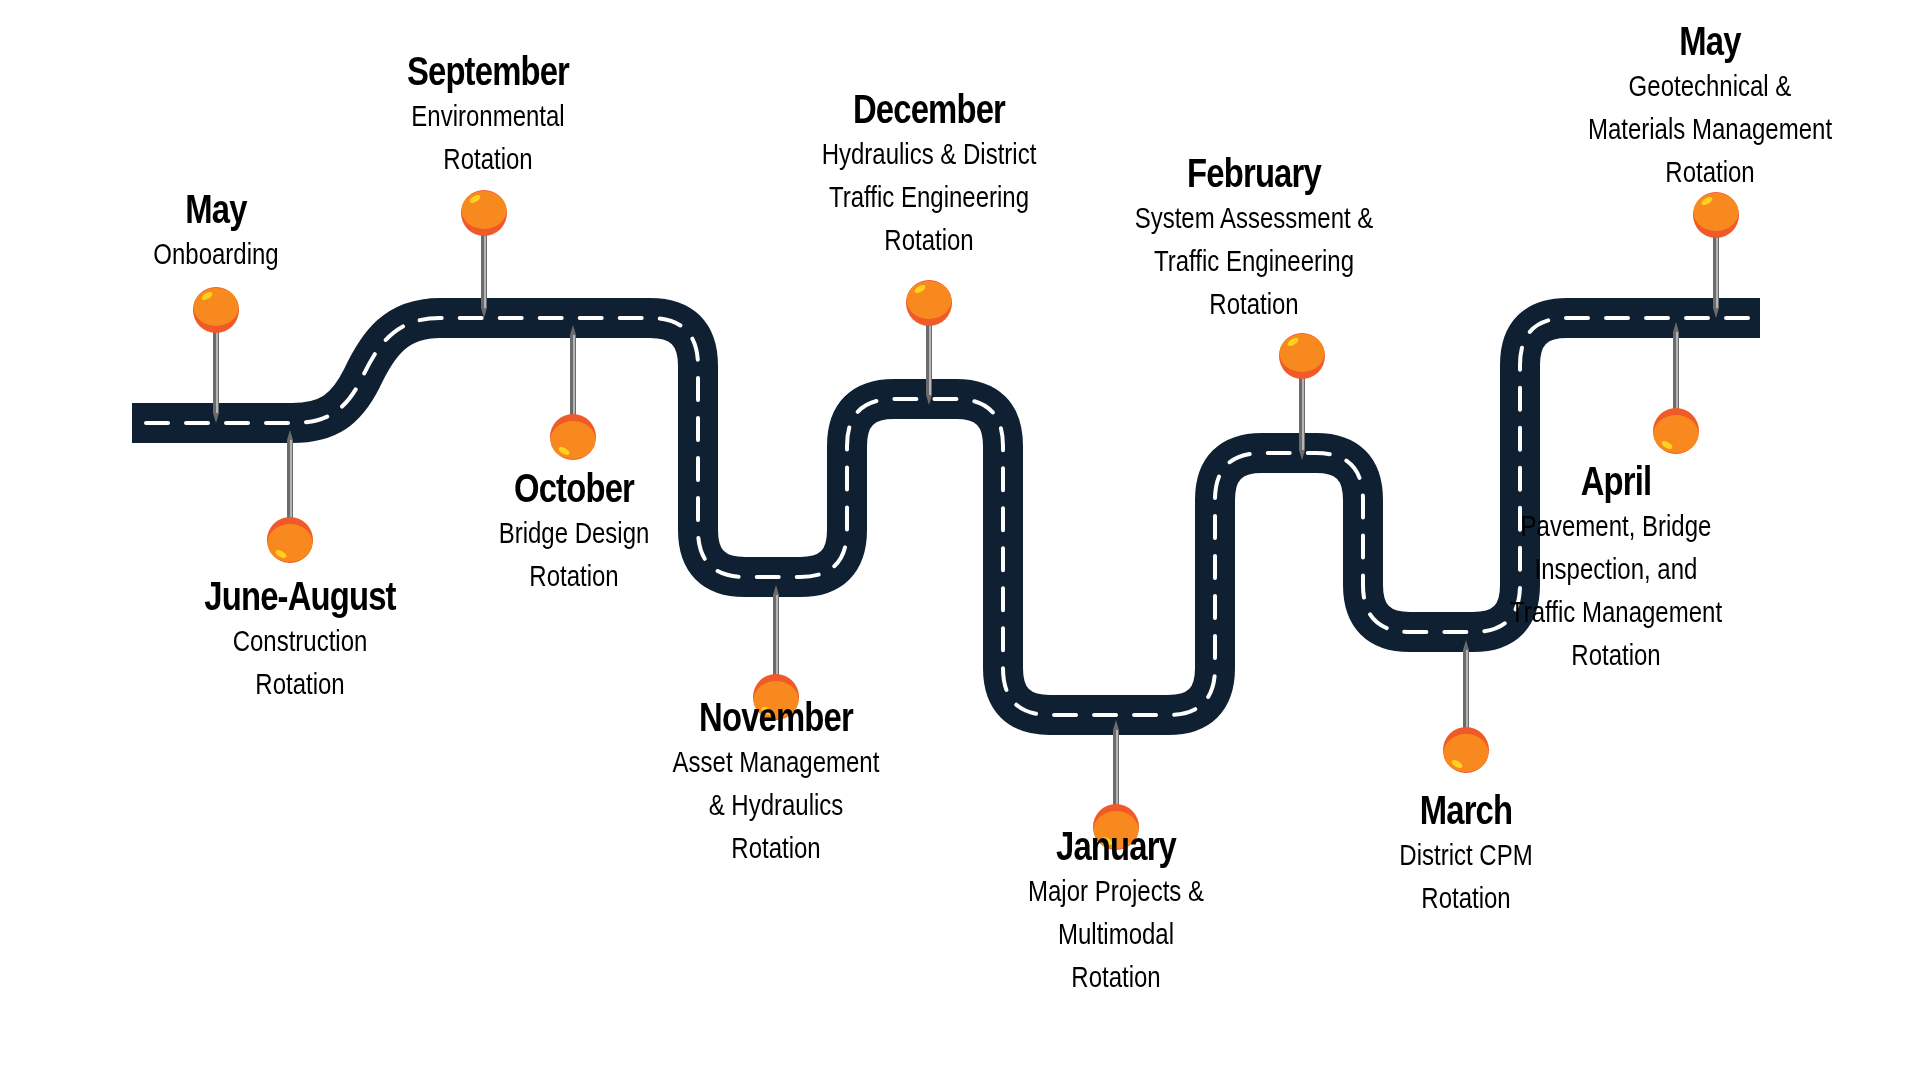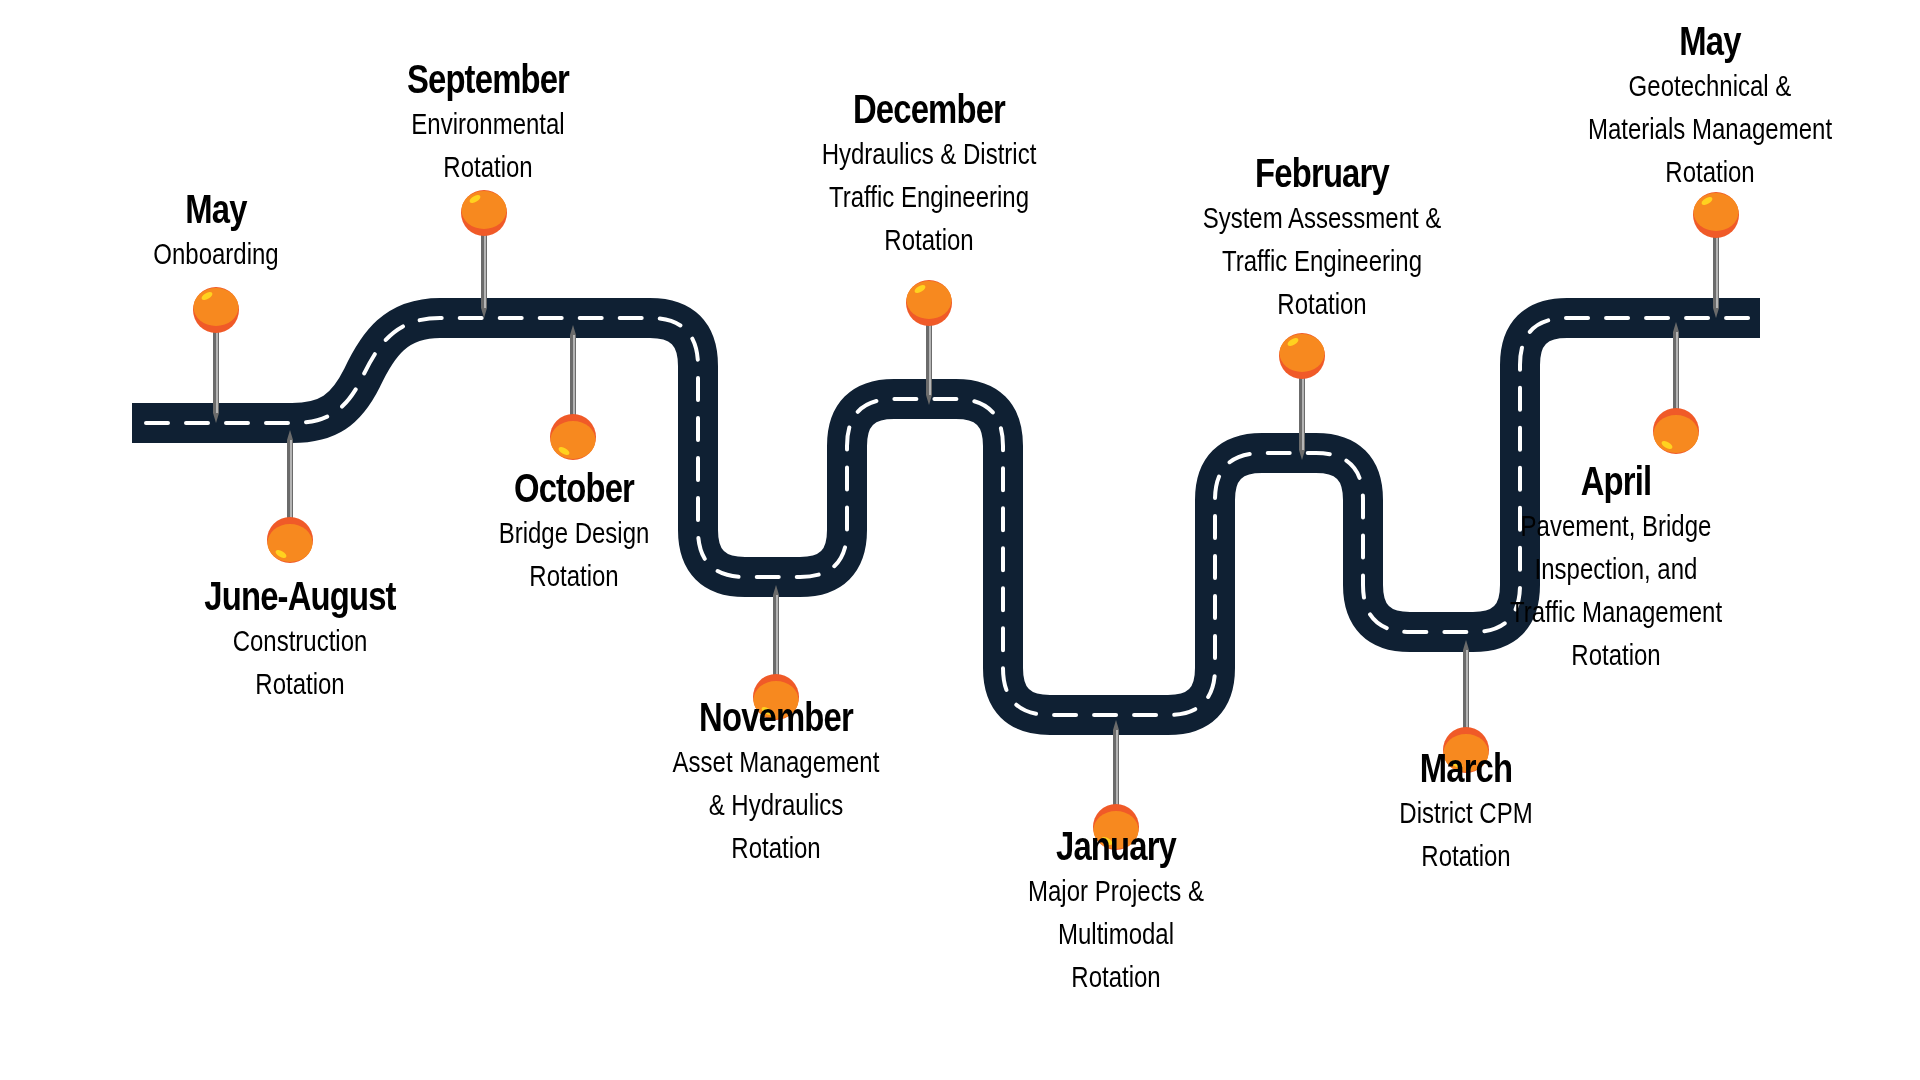--- a/index.html
+++ b/index.html
@@ -102,21 +102,21 @@
 <div id="milestones-layer">
   <div class="milestone" style="left: 216px; top: 186px;">
     <span class="month">May</span>
     <span class="desc">Onboarding</span>
   </div>
   <div class="milestone" style="left: 300px; top: 573px;">
     <span class="month">June-August</span>
     <span class="desc">Construction</span>
     <span class="desc">Rotation</span>
   </div>
-  <div class="milestone" style="left: 488px; top: 56px;">
+  <div class="milestone" style="left: 488px; top: 48px;">
     <span class="month">September</span>
     <span class="desc">Environmental</span>
     <span class="desc">Rotation</span>
   </div>
   <div class="milestone" style="left: 574px; top: 465px;">
     <span class="month">October</span>
     <span class="desc">Bridge Design</span>
     <span class="desc">Rotation</span>
   </div>
   <div class="milestone" style="left: 776px; top: 694px;">
@@ -130,27 +130,27 @@
     <span class="desc">Hydraulics &amp; District</span>
     <span class="desc">Traffic Engineering</span>
     <span class="desc">Rotation</span>
   </div>
   <div class="milestone" style="left: 1116px; top: 823px;">
     <span class="month">January</span>
     <span class="desc">Major Projects &amp;</span>
     <span class="desc">Multimodal</span>
     <span class="desc">Rotation</span>
   </div>
-  <div class="milestone" style="left: 1322px; top: 150px;">
+  <div class="milestone" style="left: 1254px; top: 150px;">
     <span class="month">February</span>
     <span class="desc">System Assessment &amp;</span>
     <span class="desc">Traffic Engineering</span>
     <span class="desc">Rotation</span>
   </div>
-  <div class="milestone" style="left: 1466px; top: 745px;">
+  <div class="milestone" style="left: 1466px; top: 787px;">
     <span class="month">March</span>
     <span class="desc">District CPM</span>
     <span class="desc">Rotation</span>
   </div>
   <div class="milestone" style="left: 1616px; top: 458px;">
     <span class="month">April</span>
     <span class="desc">Pavement, Bridge</span>
     <span class="desc">Inspection, and</span>
     <span class="desc">Traffic Management</span>
     <span class="desc">Rotation</span>

